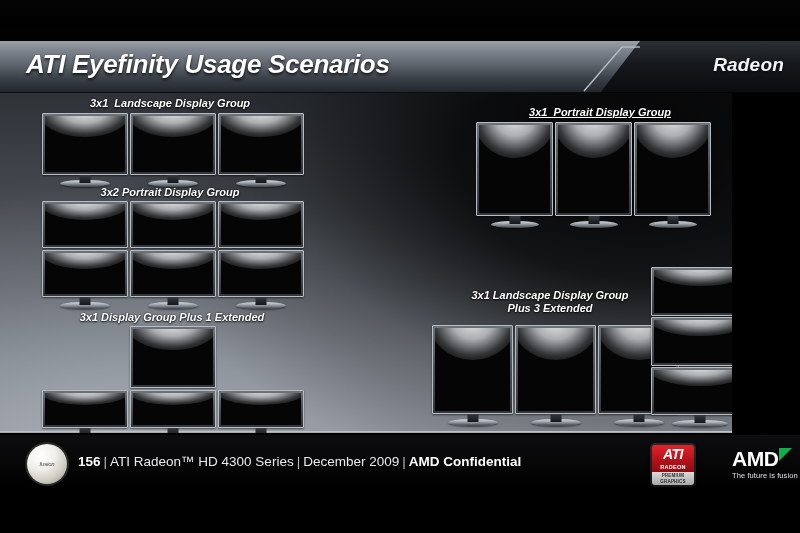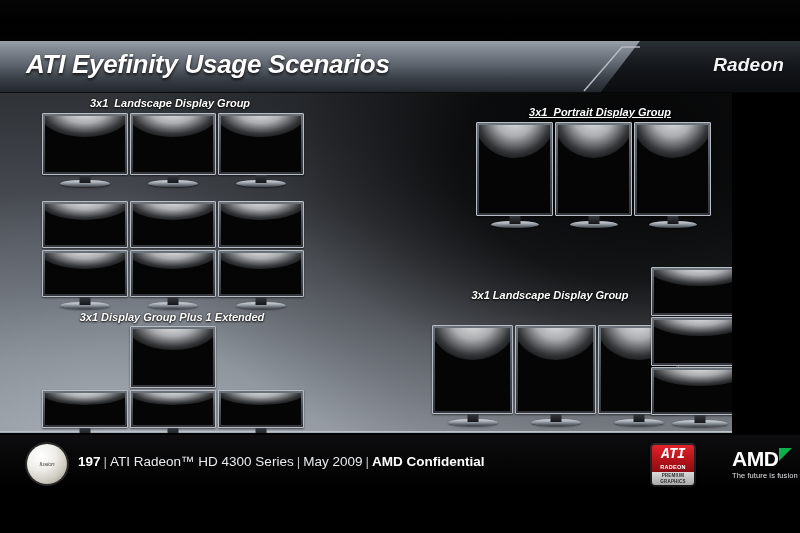--- a/index.html
+++ b/index.html
@@ -233,21 +233,21 @@
   }
   .ati-word {
     position: absolute;
     left: 0; right: 0; top: 1px;
     text-align: center;
     font-size: 14px;
     font-weight: bold;
     font-style: italic;
     color: #ffffff;
     letter-spacing: -0.5px;
-    font-family: Liberation Mono, monospace;
+    font-family: Liberation Sans, sans-serif;
   }
   .ati-radeon {
     position: absolute;
     left: 0; right: 0; bottom: 2px;
     text-align: center;
     font-size: 5.5px;
     font-weight: bold;
     color: #ffffff;
     letter-spacing: 0.3px;
     font-family: "Liberation Sans", sans-serif;
@@ -336,20 +336,21 @@
       <div class="mon-base" style="top:67px; width:50px; height:7px;"></div>
     </div>
     <div class="mon" style="left:218px; top:20px; width:86px;">
       <div class="mon-frame" style="height:62px;">
         <div class="mon-screen"></div>
       </div>
       <div class="mon-neck" style="top:62px; width:11px; height:8px;"></div>
       <div class="mon-base" style="top:67px; width:50px; height:7px;"></div>
     </div>
 
+    <div class="grp-label" style="left:40px; top:93px; width:260px;">3x2 Portrait Display Group</div>
 
     <div class="mon" style="left:42px; top:108px; width:86px;">
       <div class="mon-frame" style="height:47px;">
         <div class="mon-screen"></div>
       </div>
     </div>
     <div class="mon" style="left:130px; top:108px; width:86px;">
       <div class="mon-frame" style="height:47px;">
         <div class="mon-screen"></div>
       </div>
@@ -429,20 +430,21 @@
     </div>
     <div class="mon" style="left:634px; top:29px; width:77px;">
       <div class="mon-frame" style="height:94px;">
         <div class="mon-screen"></div>
       </div>
       <div class="mon-neck" style="top:94px; width:11px; height:8px;"></div>
       <div class="mon-base" style="top:99px; width:48px; height:7px;"></div>
     </div>
 
     <div class="grp-label" style="left:440px; top:196px; width:220px;">3x1 Landscape Display Group</div>
+    <div class="grp-label" style="left:440px; top:209px; width:220px;">Plus 3 Extended</div>
 
     <div class="mon" style="left:432px; top:232px; width:81px;">
       <div class="mon-frame" style="height:89px;">
         <div class="mon-screen"></div>
       </div>
       <div class="mon-neck" style="top:89px; width:11px; height:8px;"></div>
       <div class="mon-base" style="top:94px; width:50px; height:7px;"></div>
     </div>
     <div class="mon" style="left:515px; top:232px; width:81px;">
       <div class="mon-frame" style="height:89px;">
@@ -479,21 +481,21 @@
 
   </div>
 
   <div class="footer"></div>
 
   <div class="fusion-badge">
     <span class="fusion-text">fusion</span>
   </div>
 
   <div class="footer-text">
-    <b>197</b><span class="sep">|</span><span>ATI Radeon™ HD 4300 Series</span><span class="sep">|</span><span>May 2009</span><span class="sep">|</span><b>AMD Confidential</b>
+    <b>156</b><span class="sep">|</span><span>ATI Radeon™ HD 4300 Series</span><span class="sep">|</span><span>December 2009</span><span class="sep">|</span><b>AMD Confidential</b>
   </div>
 
   <div class="ati-badge">
     <div class="ati-red">
       <div class="ati-word">ATI</div>
       <div class="ati-radeon">RADEON</div>
     </div>
     <div class="ati-grey">
       <span>PREMIUM</span>
       <span>GRAPHICS</span>

